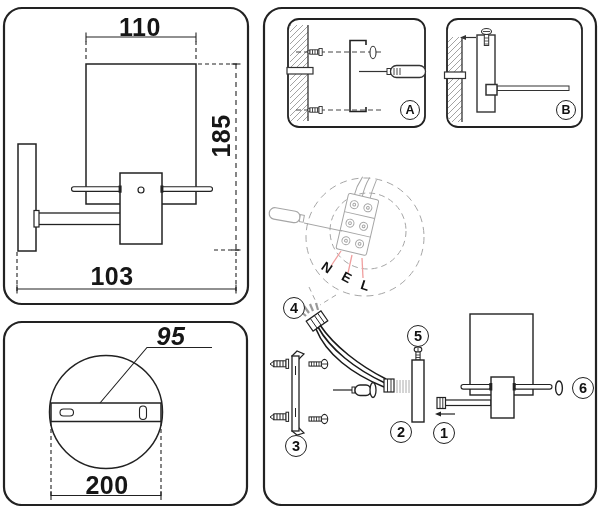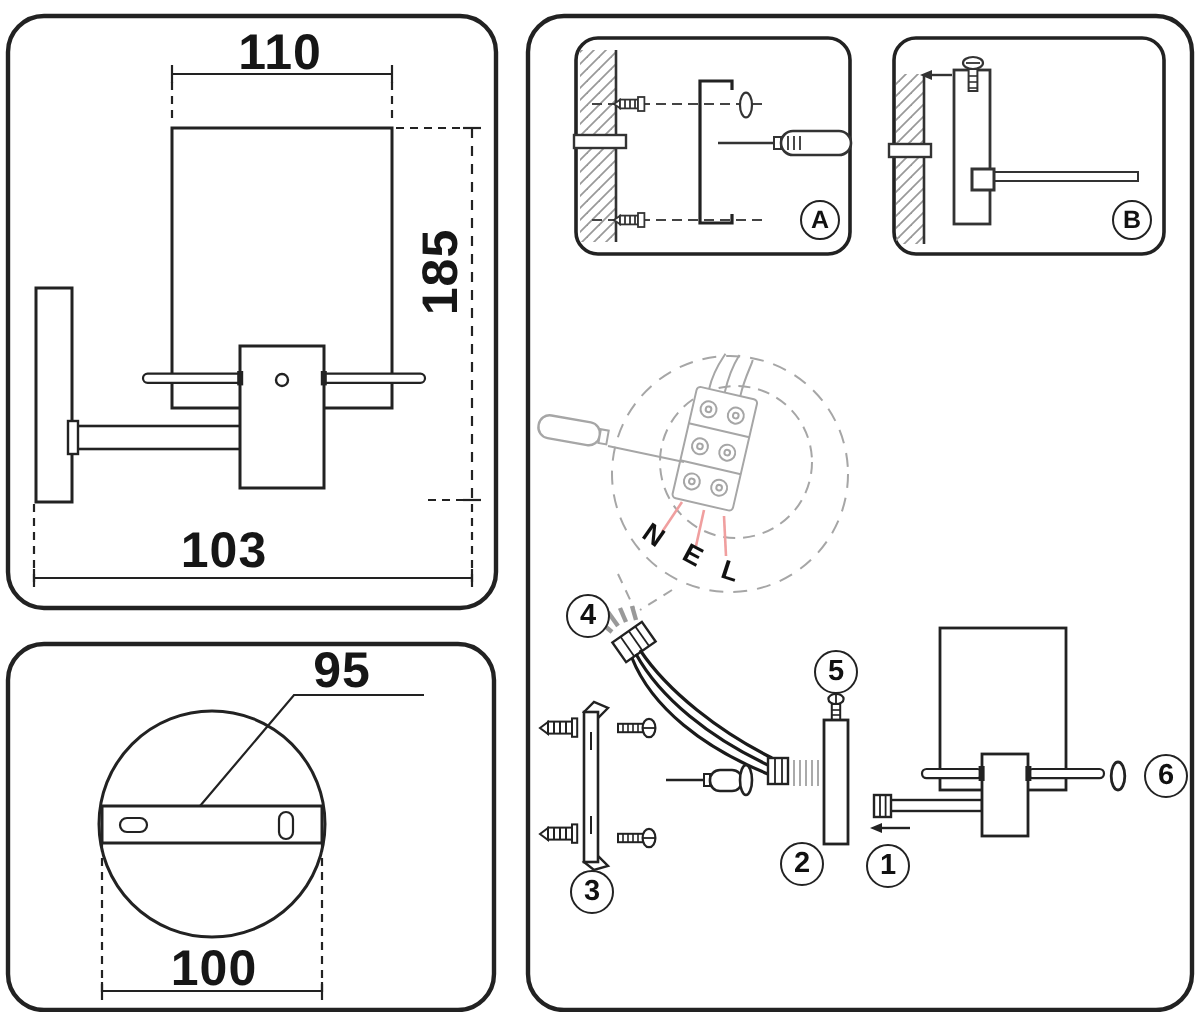--- a/index.html
+++ b/index.html
@@ -289,22 +289,22 @@
       <line x1="440" y1="410" x2="455" y2="410" stroke-width="1.2"></line>
       <polygon points="435,410 441,407.5 441,412.5" fill="#222" stroke="none"></polygon>
     </g>
     <ellipse cx="559" cy="384" rx="3.4" ry="7" stroke-width="1.4"></ellipse>
   </g>
 </svg>
 
 <div class="dim" style="left:140px;top:23px;">110</div>
 <div class="dim rot" style="left:221px;top:132px;">185</div>
 <div class="dim" style="left:112px;top:272px;">103</div>
-<div class="dim" style="left:171px;top:332px;">95</div>
-<div class="dim" style="left:107px;top:481px;">100</div>
+<div class="dim" style="left:171px;top:332px;font-style:italic;">95</div>
+<div class="dim" style="left:107px;top:481px;">200</div>
 
 <div class="badge ab" style="left:400px;top:96px;">A</div>
 <div class="badge ab" style="left:556px;top:96px;">B</div>
 
 <div class="wirelbl" style="left:322px;top:256px;transform:rotate(35deg);">N</div>
 <div class="wirelbl" style="left:342px;top:266px;transform:rotate(28deg);">E</div>
 <div class="wirelbl" style="left:361px;top:274px;transform:rotate(18deg);">L</div>
 
 <div class="badge" style="left:433px;top:418px;">1</div>
 <div class="badge" style="left:390px;top:417px;">2</div>

